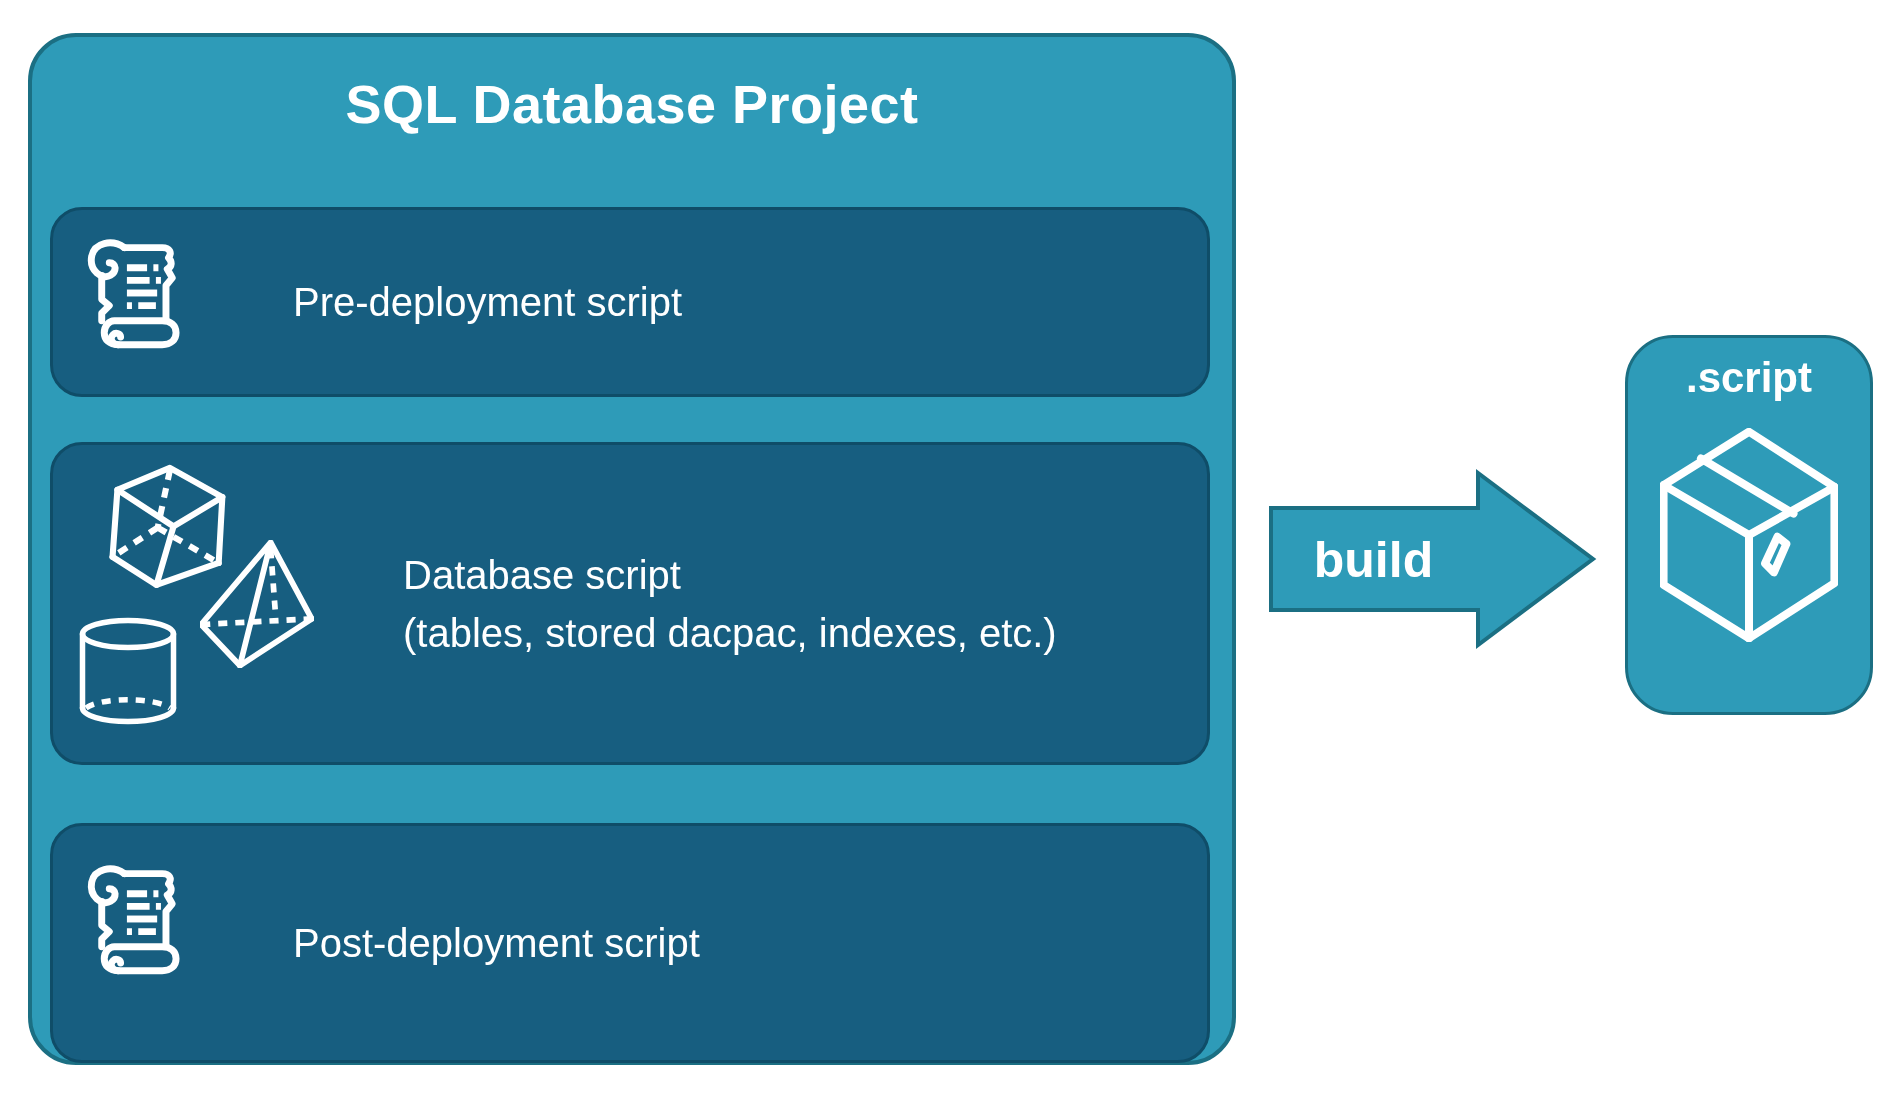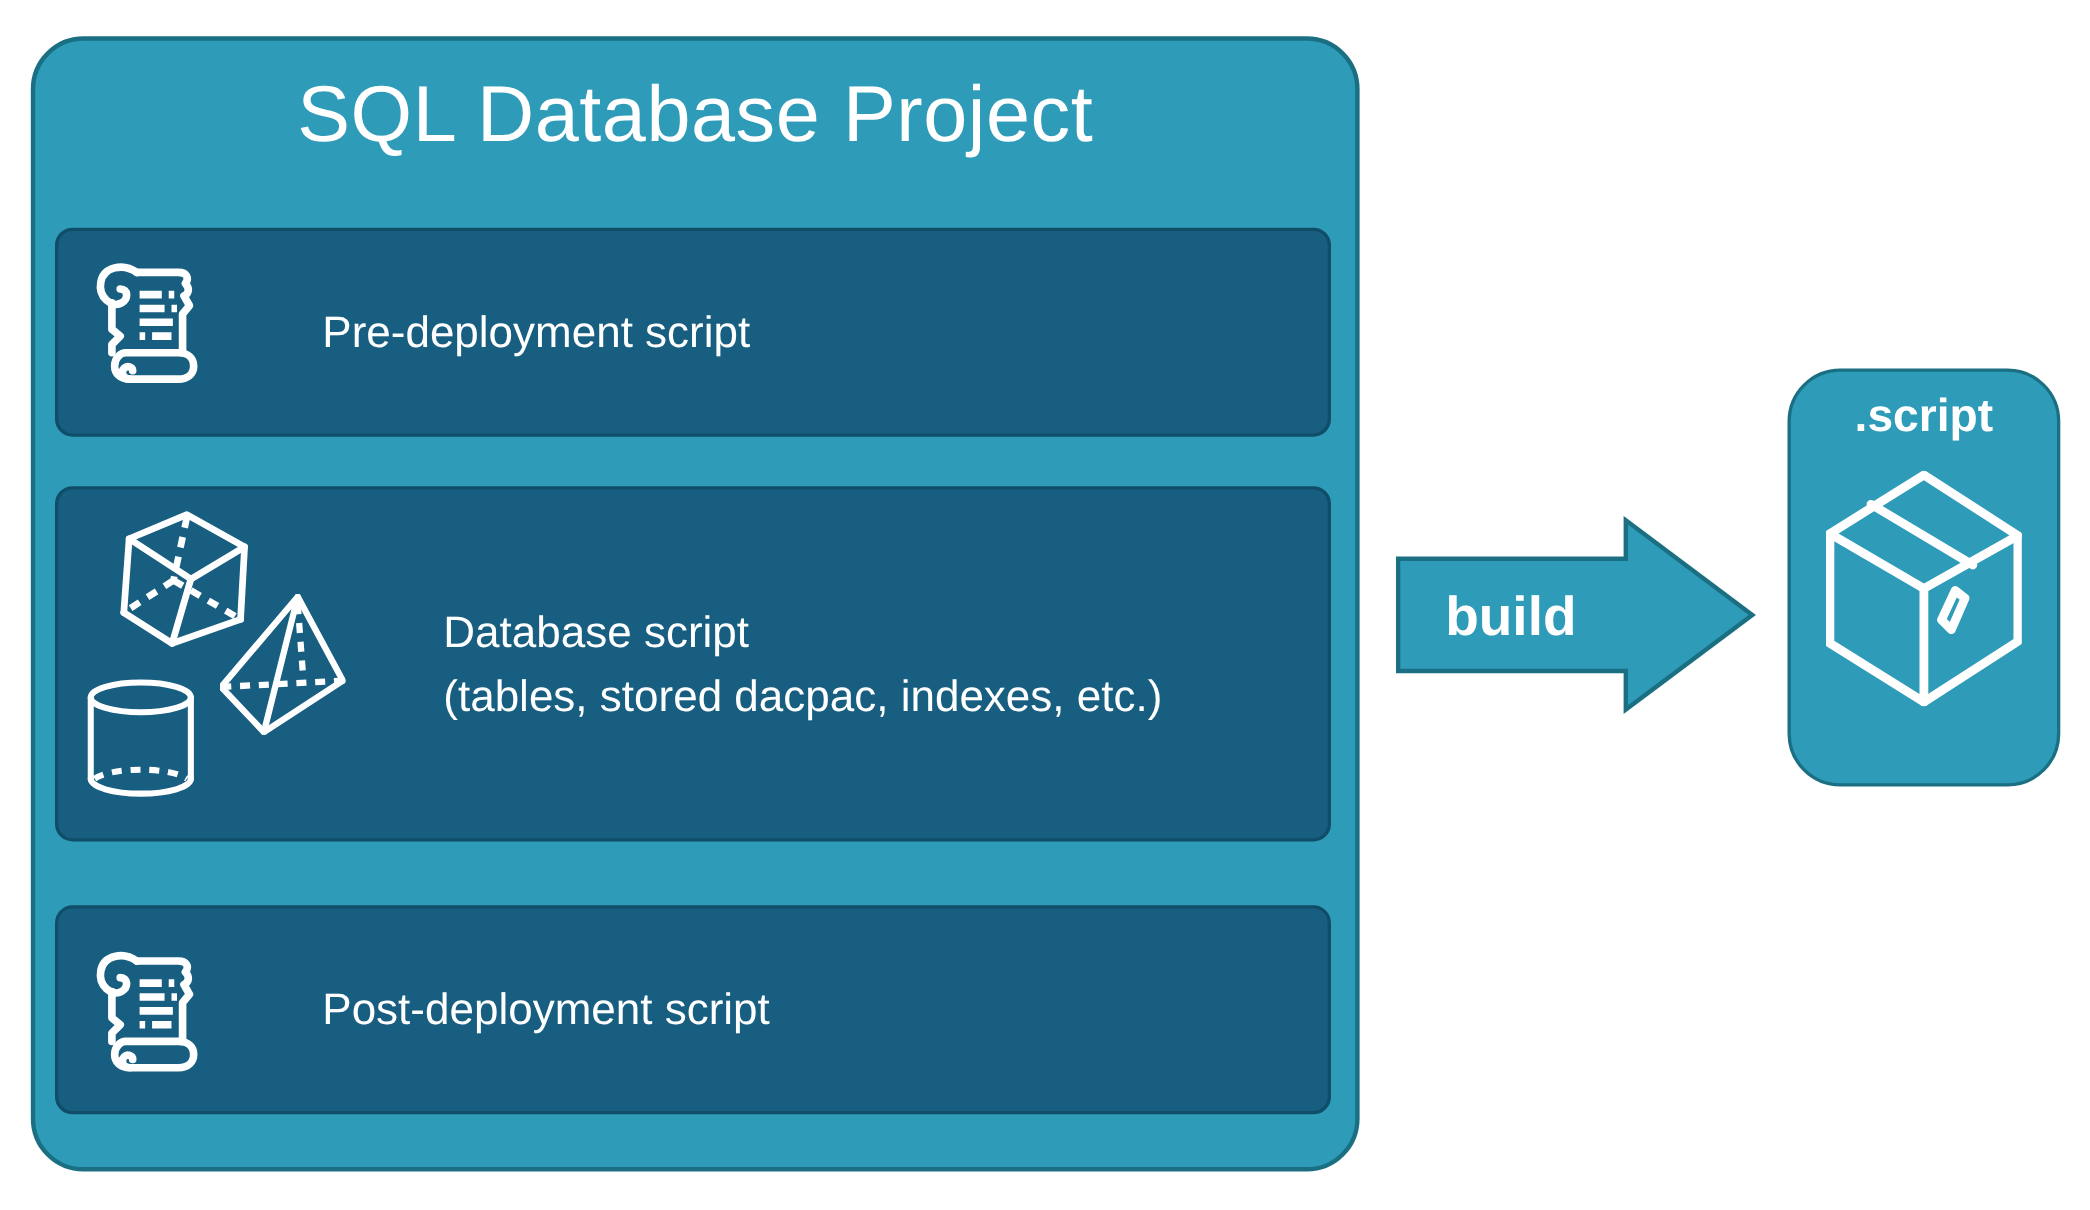--- a/index.html
+++ b/index.html
@@ -13,32 +13,32 @@
   .canvas{position:relative;width:1900px;height:1100px;background:var(--background);overflow:hidden;}
   .abs{position:absolute;}
 
   .outer-box{
     left:28px;top:33px;width:1208px;height:1032px;
     background:var(--teal);border:4px solid var(--teal_border);border-radius:48px;
   }
   .title{
     left:28px;top:58px;width:1208px;height:92px;
     display:flex;align-items:center;justify-content:center;
-    color:var(--text);font-size:72px;font-weight:400;letter-spacing:.5px;
+    color:var(--text);font-size:54px;font-weight:700;letter-spacing:.5px;
   }
   .inner-box{
     left:50px;width:1160px;
-    background:var(--dark);border:3px solid var(--dark_border);border-radius:16px;
+    background:var(--dark);border:3px solid var(--dark_border);border-radius:32px;
     display:flex;align-items:center;
     color:var(--text);
   }
   .inner-box .row-label{font-size:40px;color:var(--text);}
   .box1{top:207px;height:190px;}
   .box2{top:442px;height:323px;}
-  .box3{top:823px;height:190px;text-align:right;}
+  .box3{top:823px;height:240px;text-align:right;}
   .label-1,.label-3{position:absolute;left:240px;top:0;height:100%;display:flex;align-items:center;}
   .label-2{position:absolute;left:350px;top:0;height:100%;display:flex;flex-direction:column;justify-content:center;gap:18px;}
   .label-2 div{font-size:40px;line-height:40px;color:var(--text);}
 
   .icon{position:absolute;}
   .icon svg{display:block;width:100%;height:100%;}
   .icon path,.icon ellipse,.icon polygon{stroke:var(--text);fill:none;}
 
   .scroll-1{left:76px;top:230px;width:122px;height:126px;}
   .scroll-3{left:76px;top:856px;width:122px;height:126px;}

